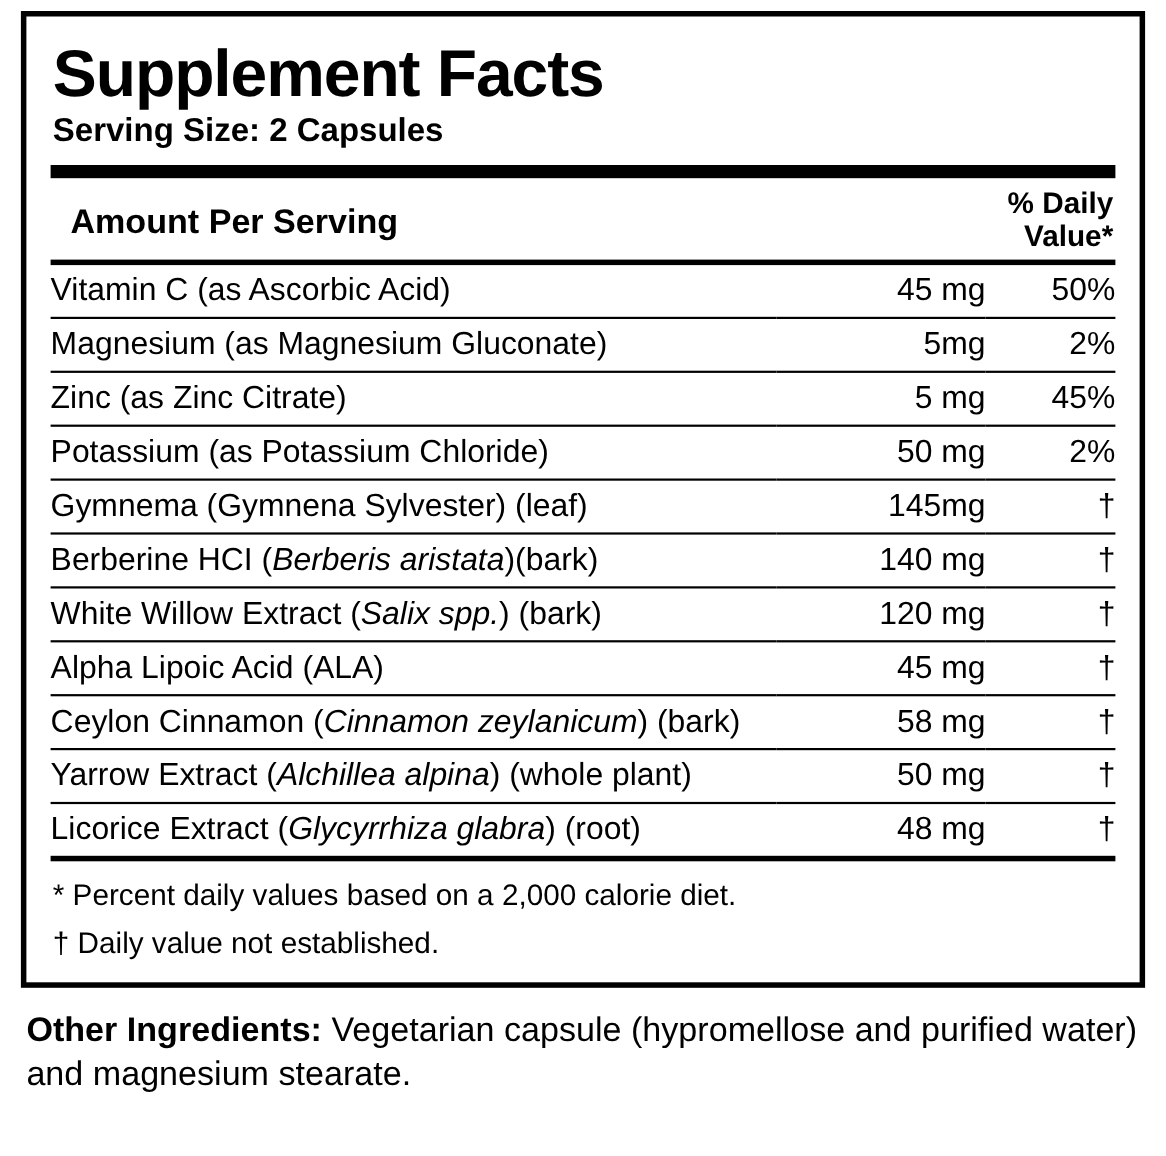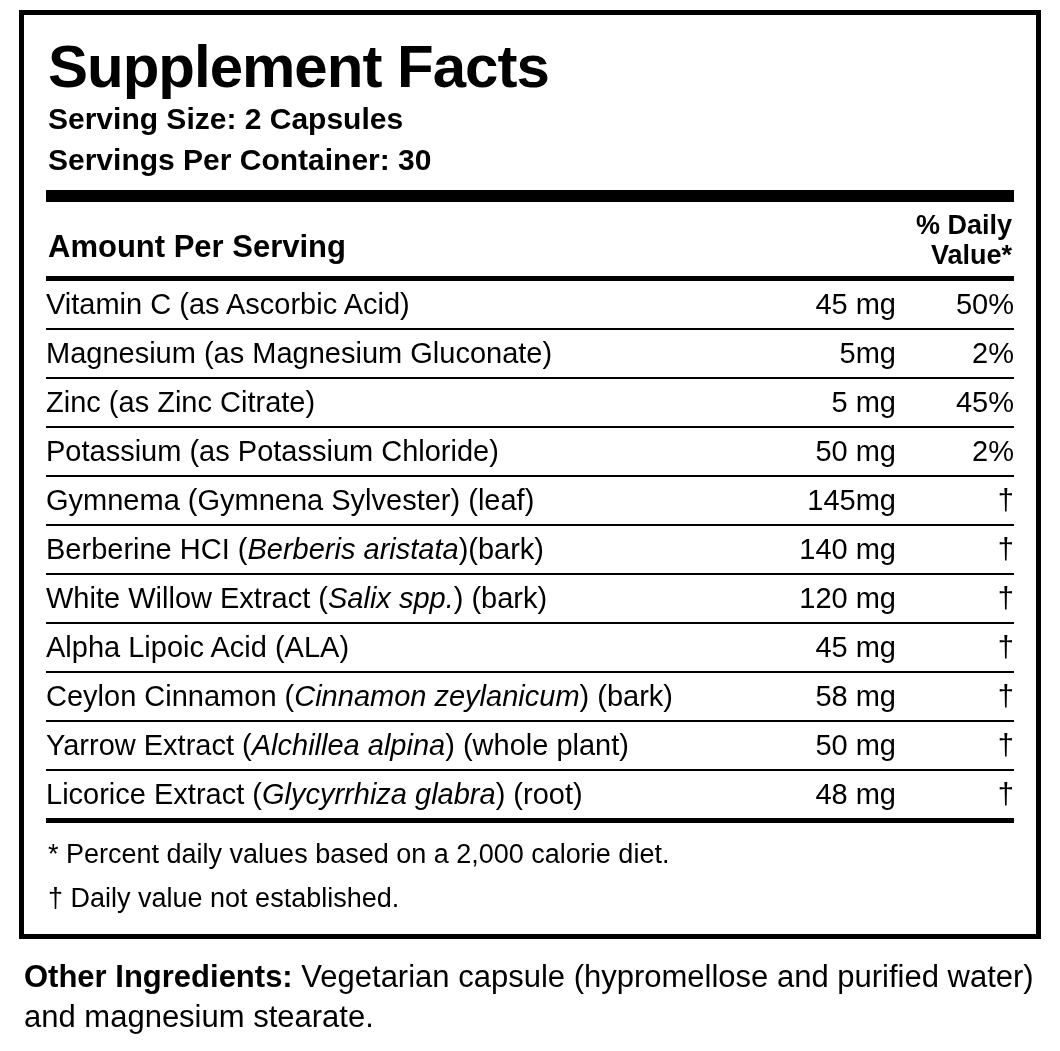--- a/index.html
+++ b/index.html
@@ -45,23 +45,24 @@
     height: 12px;
     background: #000;
     margin: 10px 0 0 0;
   }
   .rule-med {
     height: 5px;
     background: #000;
   }
   .amount-header {
     display: flex;
-    align-items: center;
+    align-items: flex-start;
     justify-content: space-between;
     padding: 8px 0 6px 2px;
+    margin-left: 16px;
   }
   .amount-header .left {
     font-size: 31px;
     font-weight: bold;
     padding-top: 14px;
   }
   .amount-header .right {
     font-size: 27px;
     font-weight: bold;
     text-align: right;
@@ -105,21 +106,20 @@
 </head>
 <body>
 
 <div class="page">
 
   <div class="panel">
 
     <div class="title">Supplement Facts</div>
 
     <div class="serving-line">Serving Size: 2 Capsules</div>
-    <div class="serving-line">Servings Per Container: 30</div>
 
     <div class="rule-thick"></div>
 
     <div class="amount-header">
       <div class="left">Amount Per Serving</div>
       <div class="right">
         <div>% Daily</div>
         <div>Value*</div>
       </div>
     </div>

